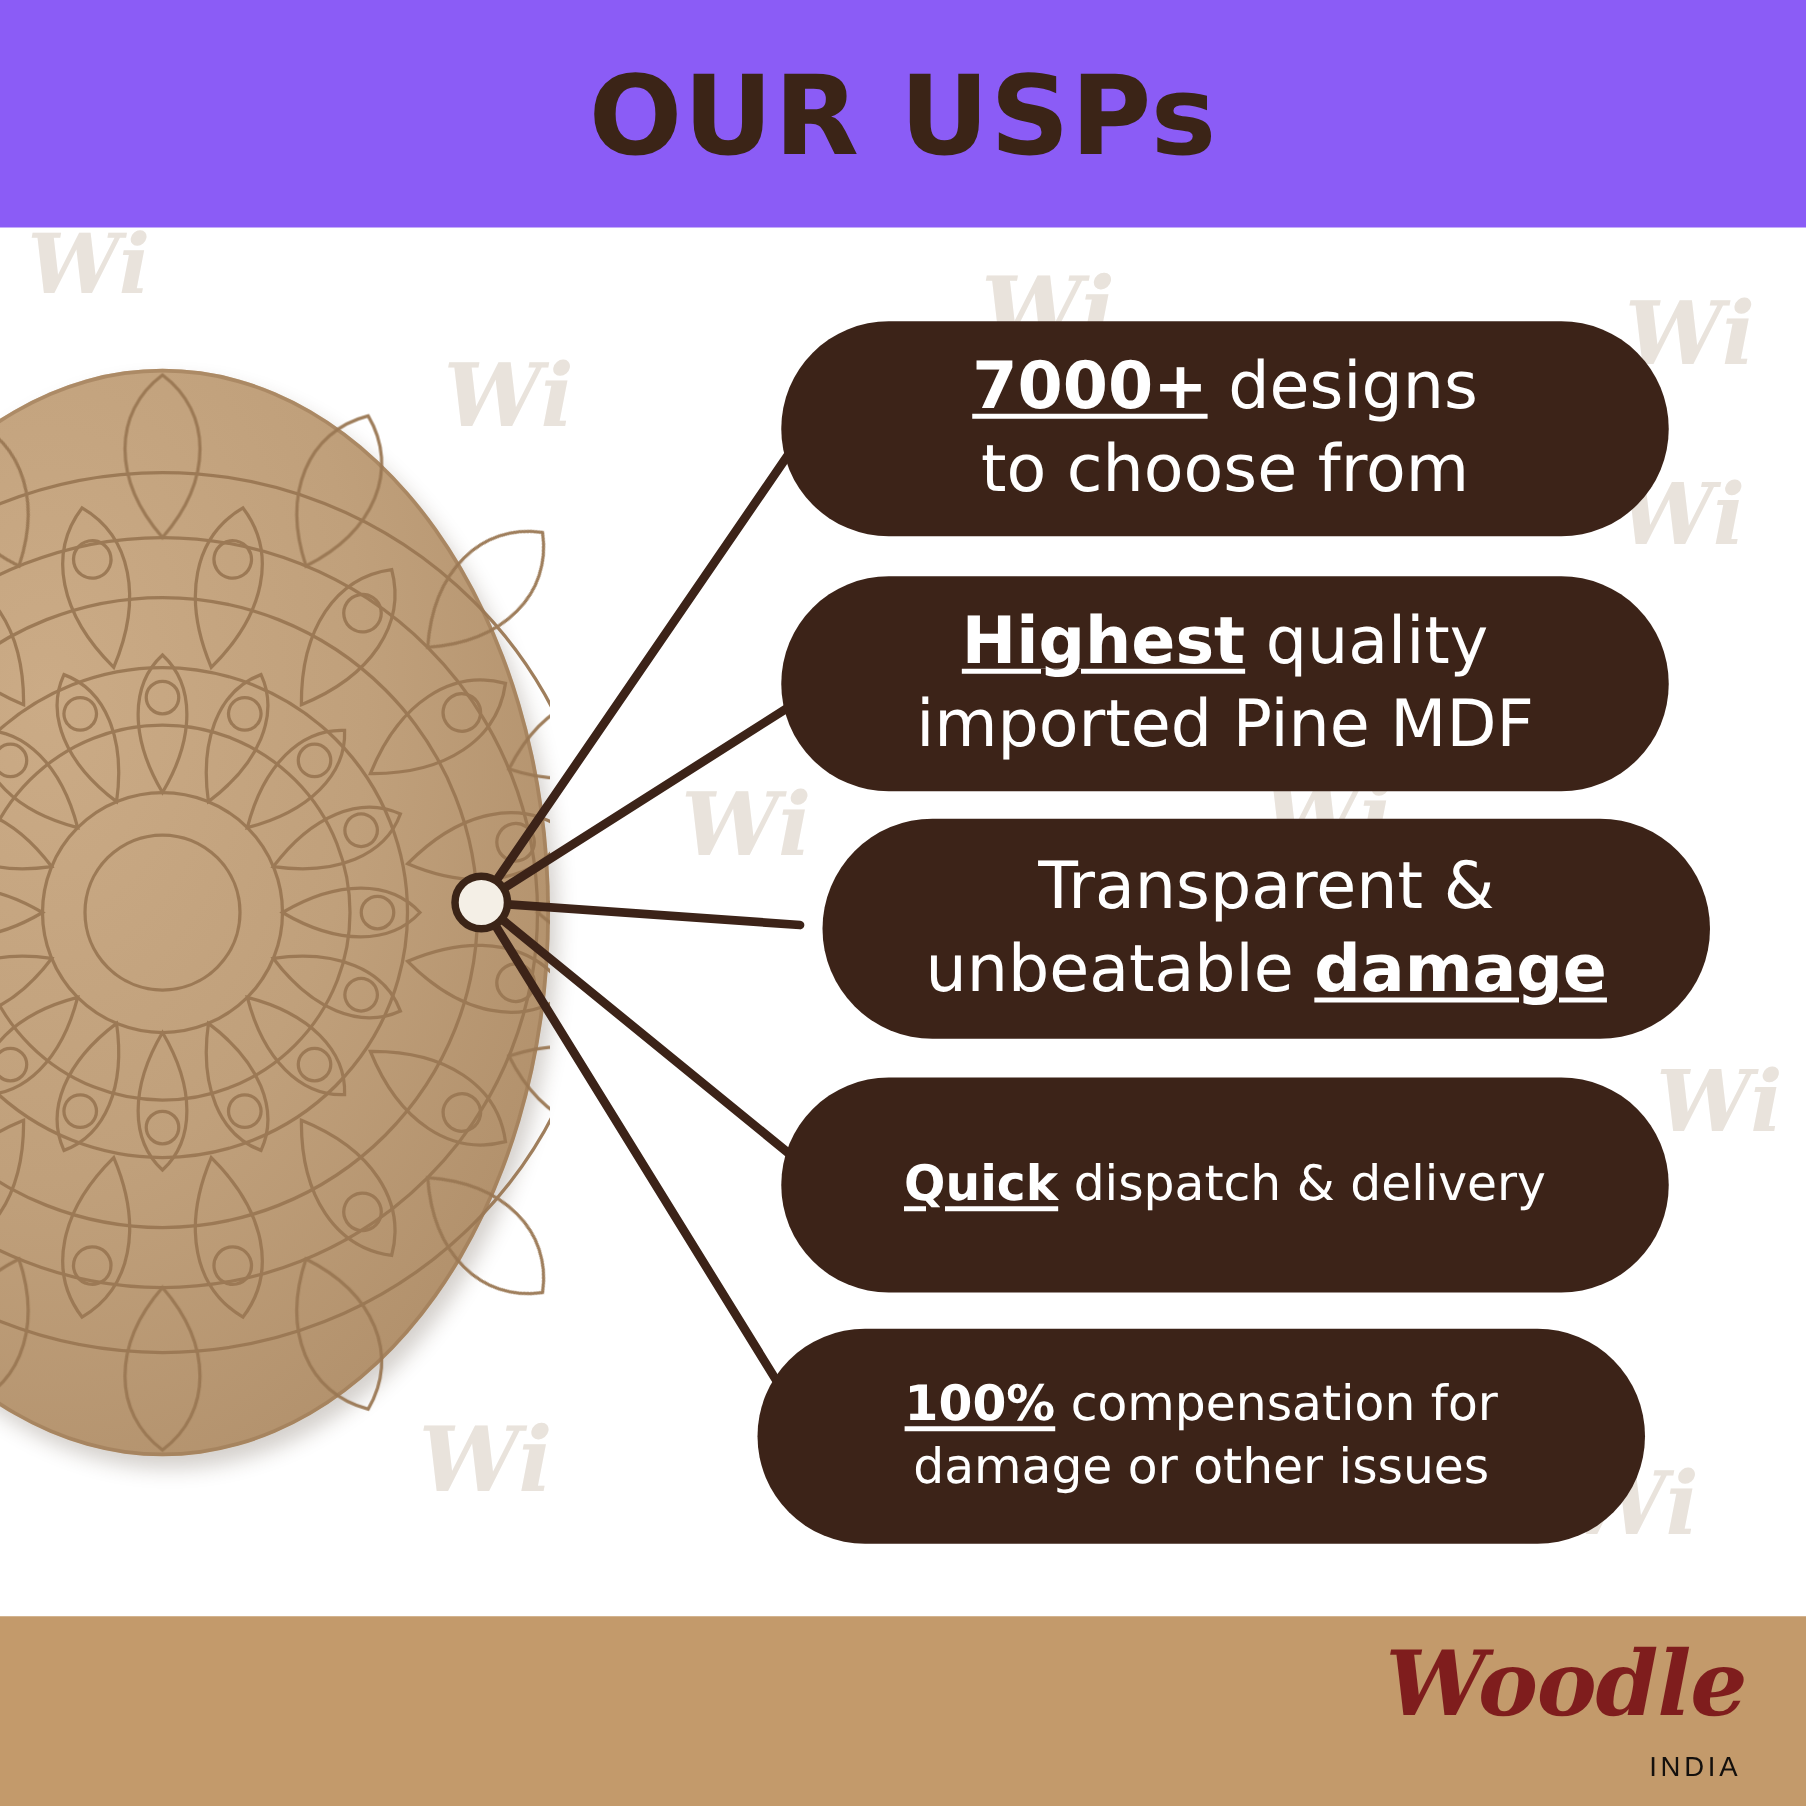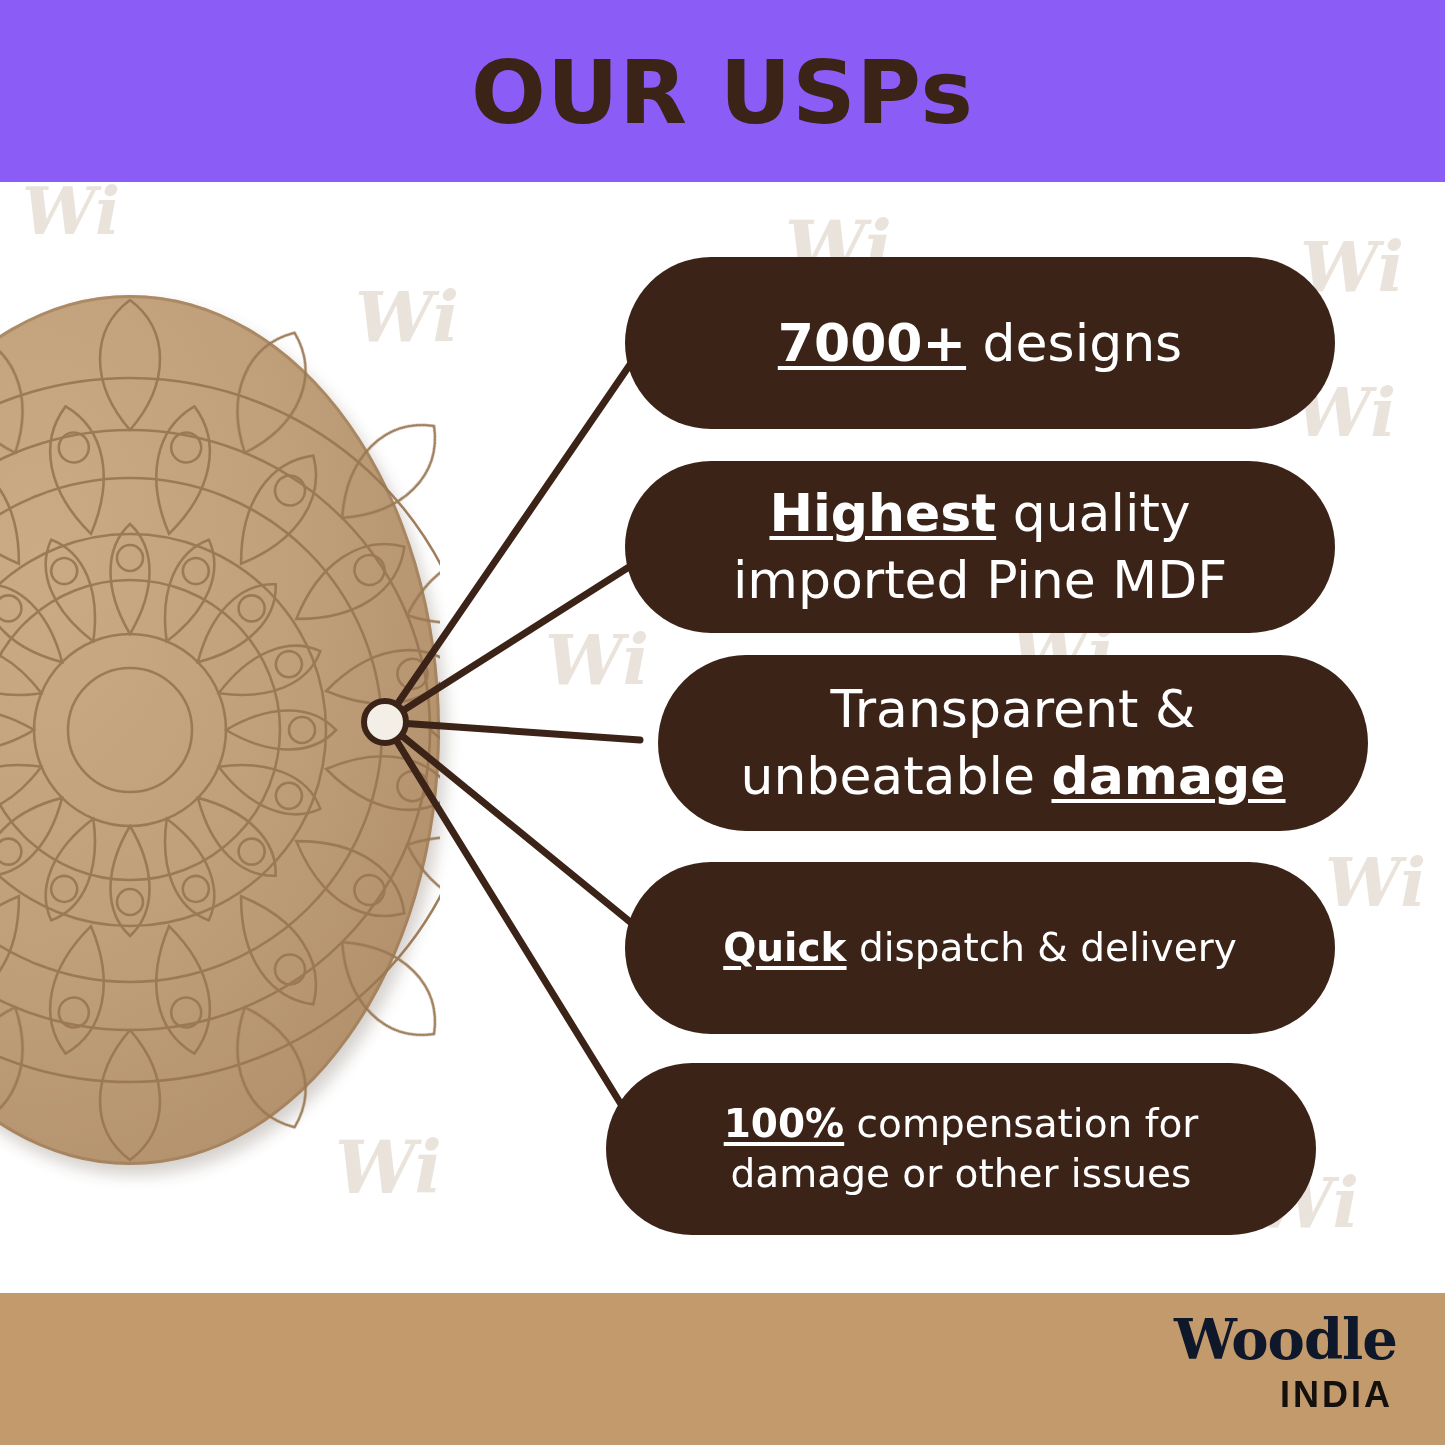--- a/index.html
+++ b/index.html
@@ -55,31 +55,32 @@
   .brand {
     position: absolute;
     right: 48px;
     top: 18px;
     text-align: right;
     line-height: 1;
   }
   .brand-name {
     font-family: "DejaVu Serif", serif;
     font-weight: 700;
-    font-size: 56px;
-    color: #0f172a;
+    font-size: 72px;
+    color: #7f1d1d;
     letter-spacing: -1px;
+    font-style: italic;
   }
   .brand-sub {
     font-family: "Liberation Sans", sans-serif;
-    font-weight: 700;
-    font-size: 36px;
+    font-weight: 400;
+    font-size: 22px;
     letter-spacing: 3px;
     color: #14100d;
-    margin-top: 10px;
+    margin-top: 20px;
     margin-right: 4px;
   }
 
   
   .wm {
     position: absolute;
     font-family: "DejaVu Serif", serif;
     font-style: italic;
     font-weight: 700;
     color: #e9e3dc;
@@ -402,20 +403,21 @@
       <line x1="385" y1="722" x2="640" y2="740"></line>
       <line x1="385" y1="722" x2="640" y2="930"></line>
       <line x1="385" y1="722" x2="640" y2="1135"></line>
     </g>
   </svg>
   <div class="hub"></div>
 
   <div class="pill" id="pill0">
     <div class="pill-text">
       <span class="u">7000+</span><span class="lt"> designs</span><br>
+      <span class="lt">to choose from</span>
     </div>
   </div>
 
   <div class="pill" id="pill1">
     <div class="pill-text">
       <span class="u">Highest</span><span class="lt"> quality</span><br>
       <span class="lt">imported Pine MDF</span>
     </div>
   </div>
 

